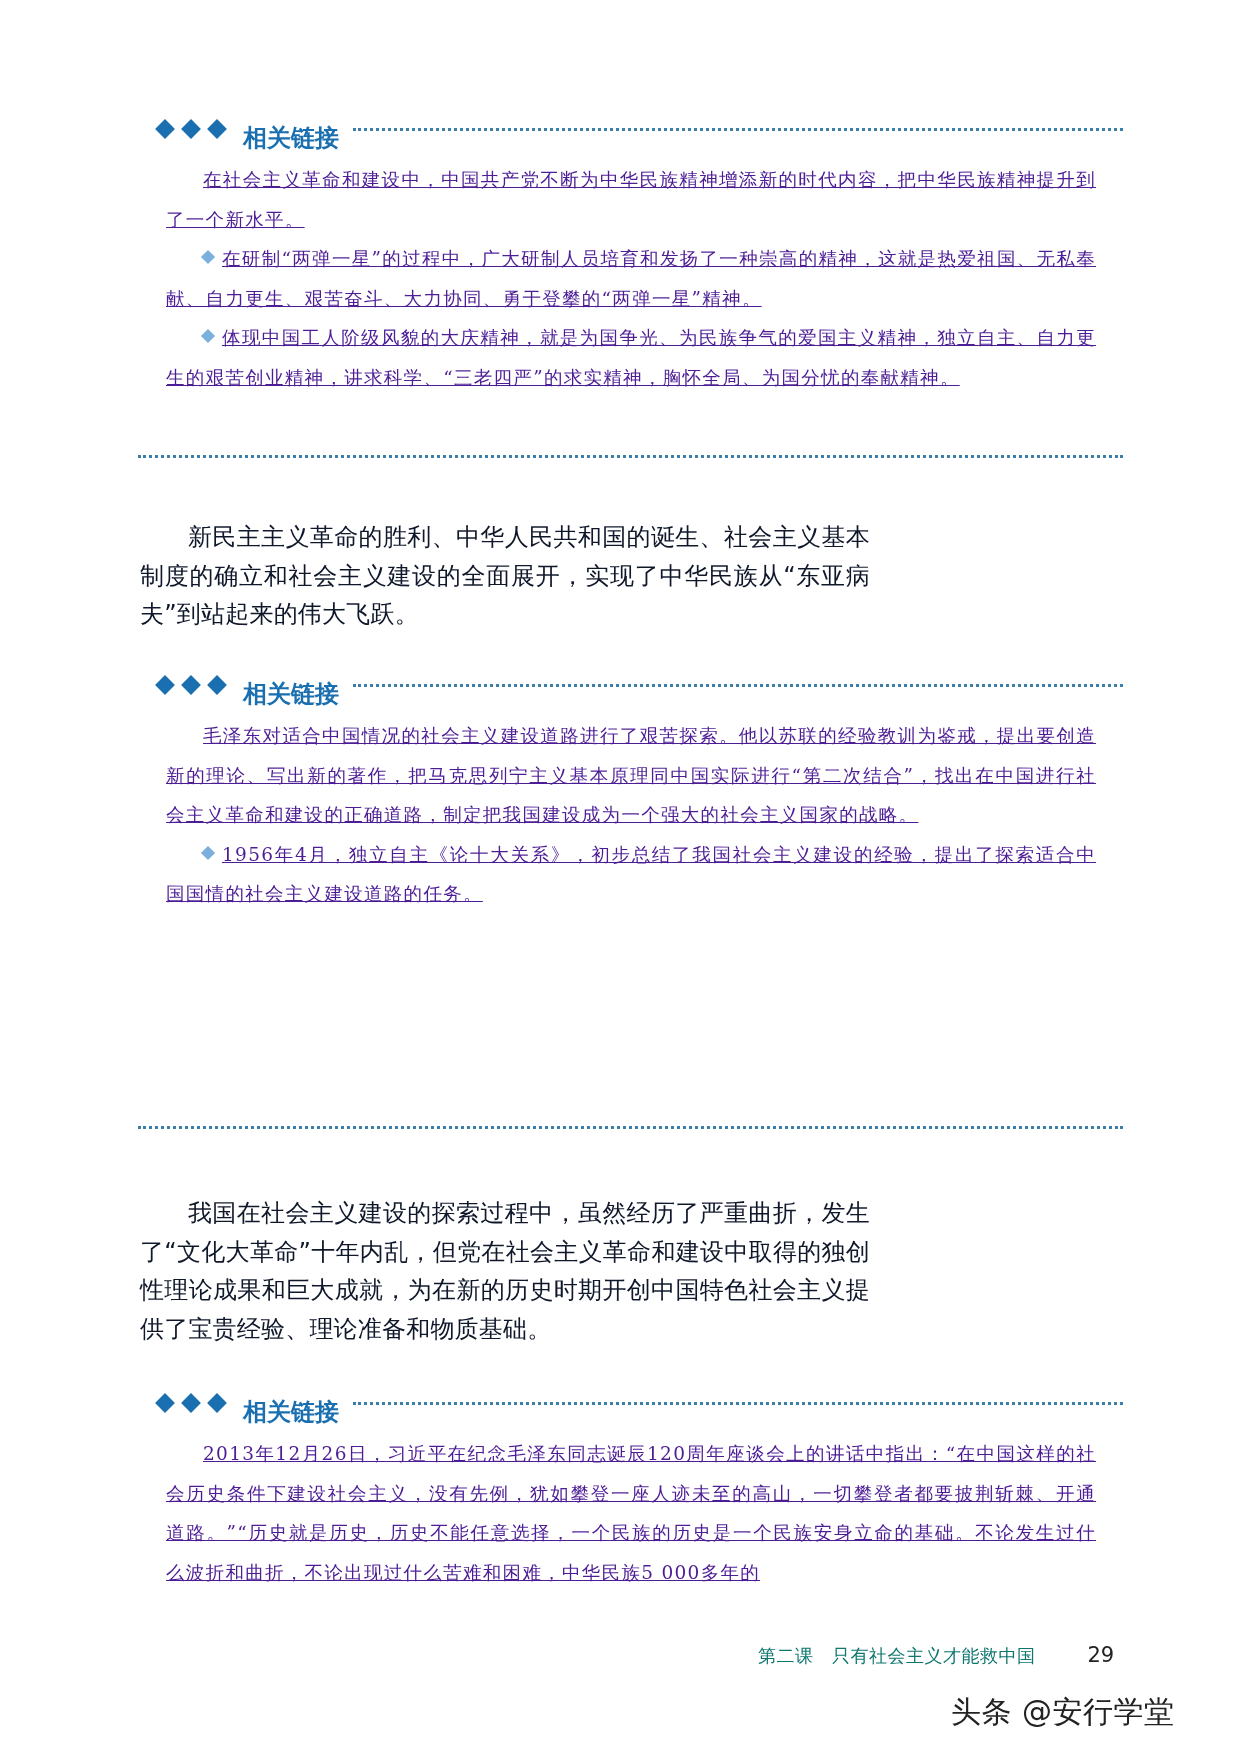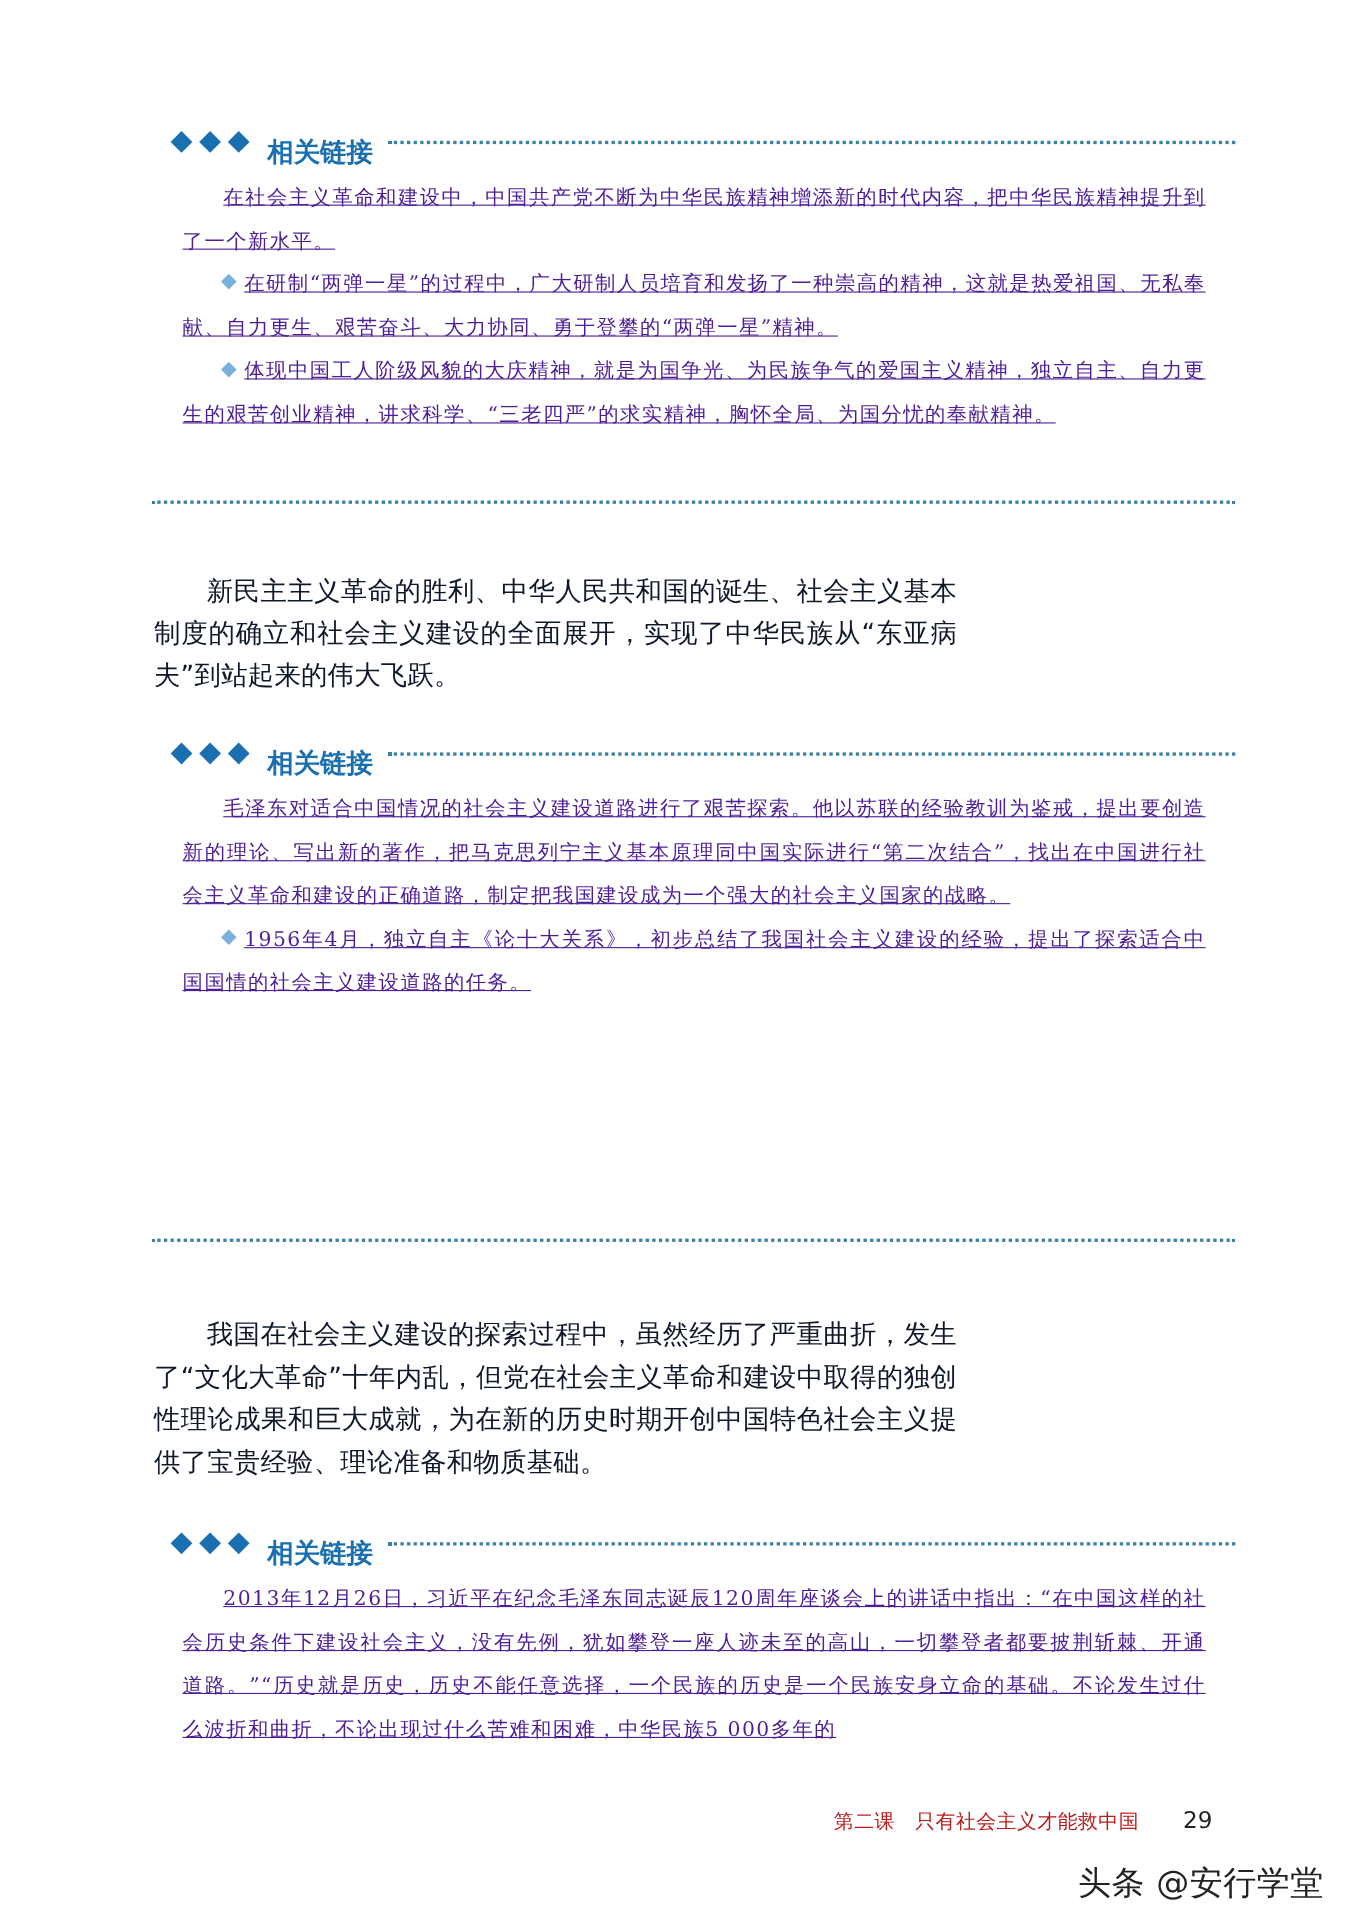--- a/index.html
+++ b/index.html
@@ -49,25 +49,25 @@
     font-size: 24px; line-height: 38.5px; color: #0f172a;
     letter-spacing: 0.2px; text-align: justify;
   }
   .main-text p { text-indent: 2em; }
 
   .footer {
     position: absolute; left: 758px; top: 1643px;
     display: flex; align-items: baseline;
     font-family: "DejaVu Sans", "Liberation Sans", sans-serif;
   }
-  .footer .lesson { font-size: 18px; color: #b91c1c; letter-spacing: 0.5px; }
-  .footer .page-num { font-size: 21px; color: #222; margin-left: 40px; }
+  .footer .lesson { font-size: 18px; color: #0f766e; letter-spacing: 0.5px; }
+  .footer .page-num { font-size: 21px; color: #222; margin-left: 52px; }
 
   .watermark {
-    position: absolute; left: 980px; top: 1692px;
+    position: absolute; left: 951px; top: 1692px;
     font-family: "DejaVu Sans", "Liberation Sans", sans-serif;
     font-size: 30px; color: #222; letter-spacing: 0.5px;
     text-shadow: 1px 1px 0 #fff, -1px -1px 0 #fff;
   }
 </style>
 </head>
 <body>
 
 <div class="link-header" style="top:122px;">
   <div class="diamonds">

